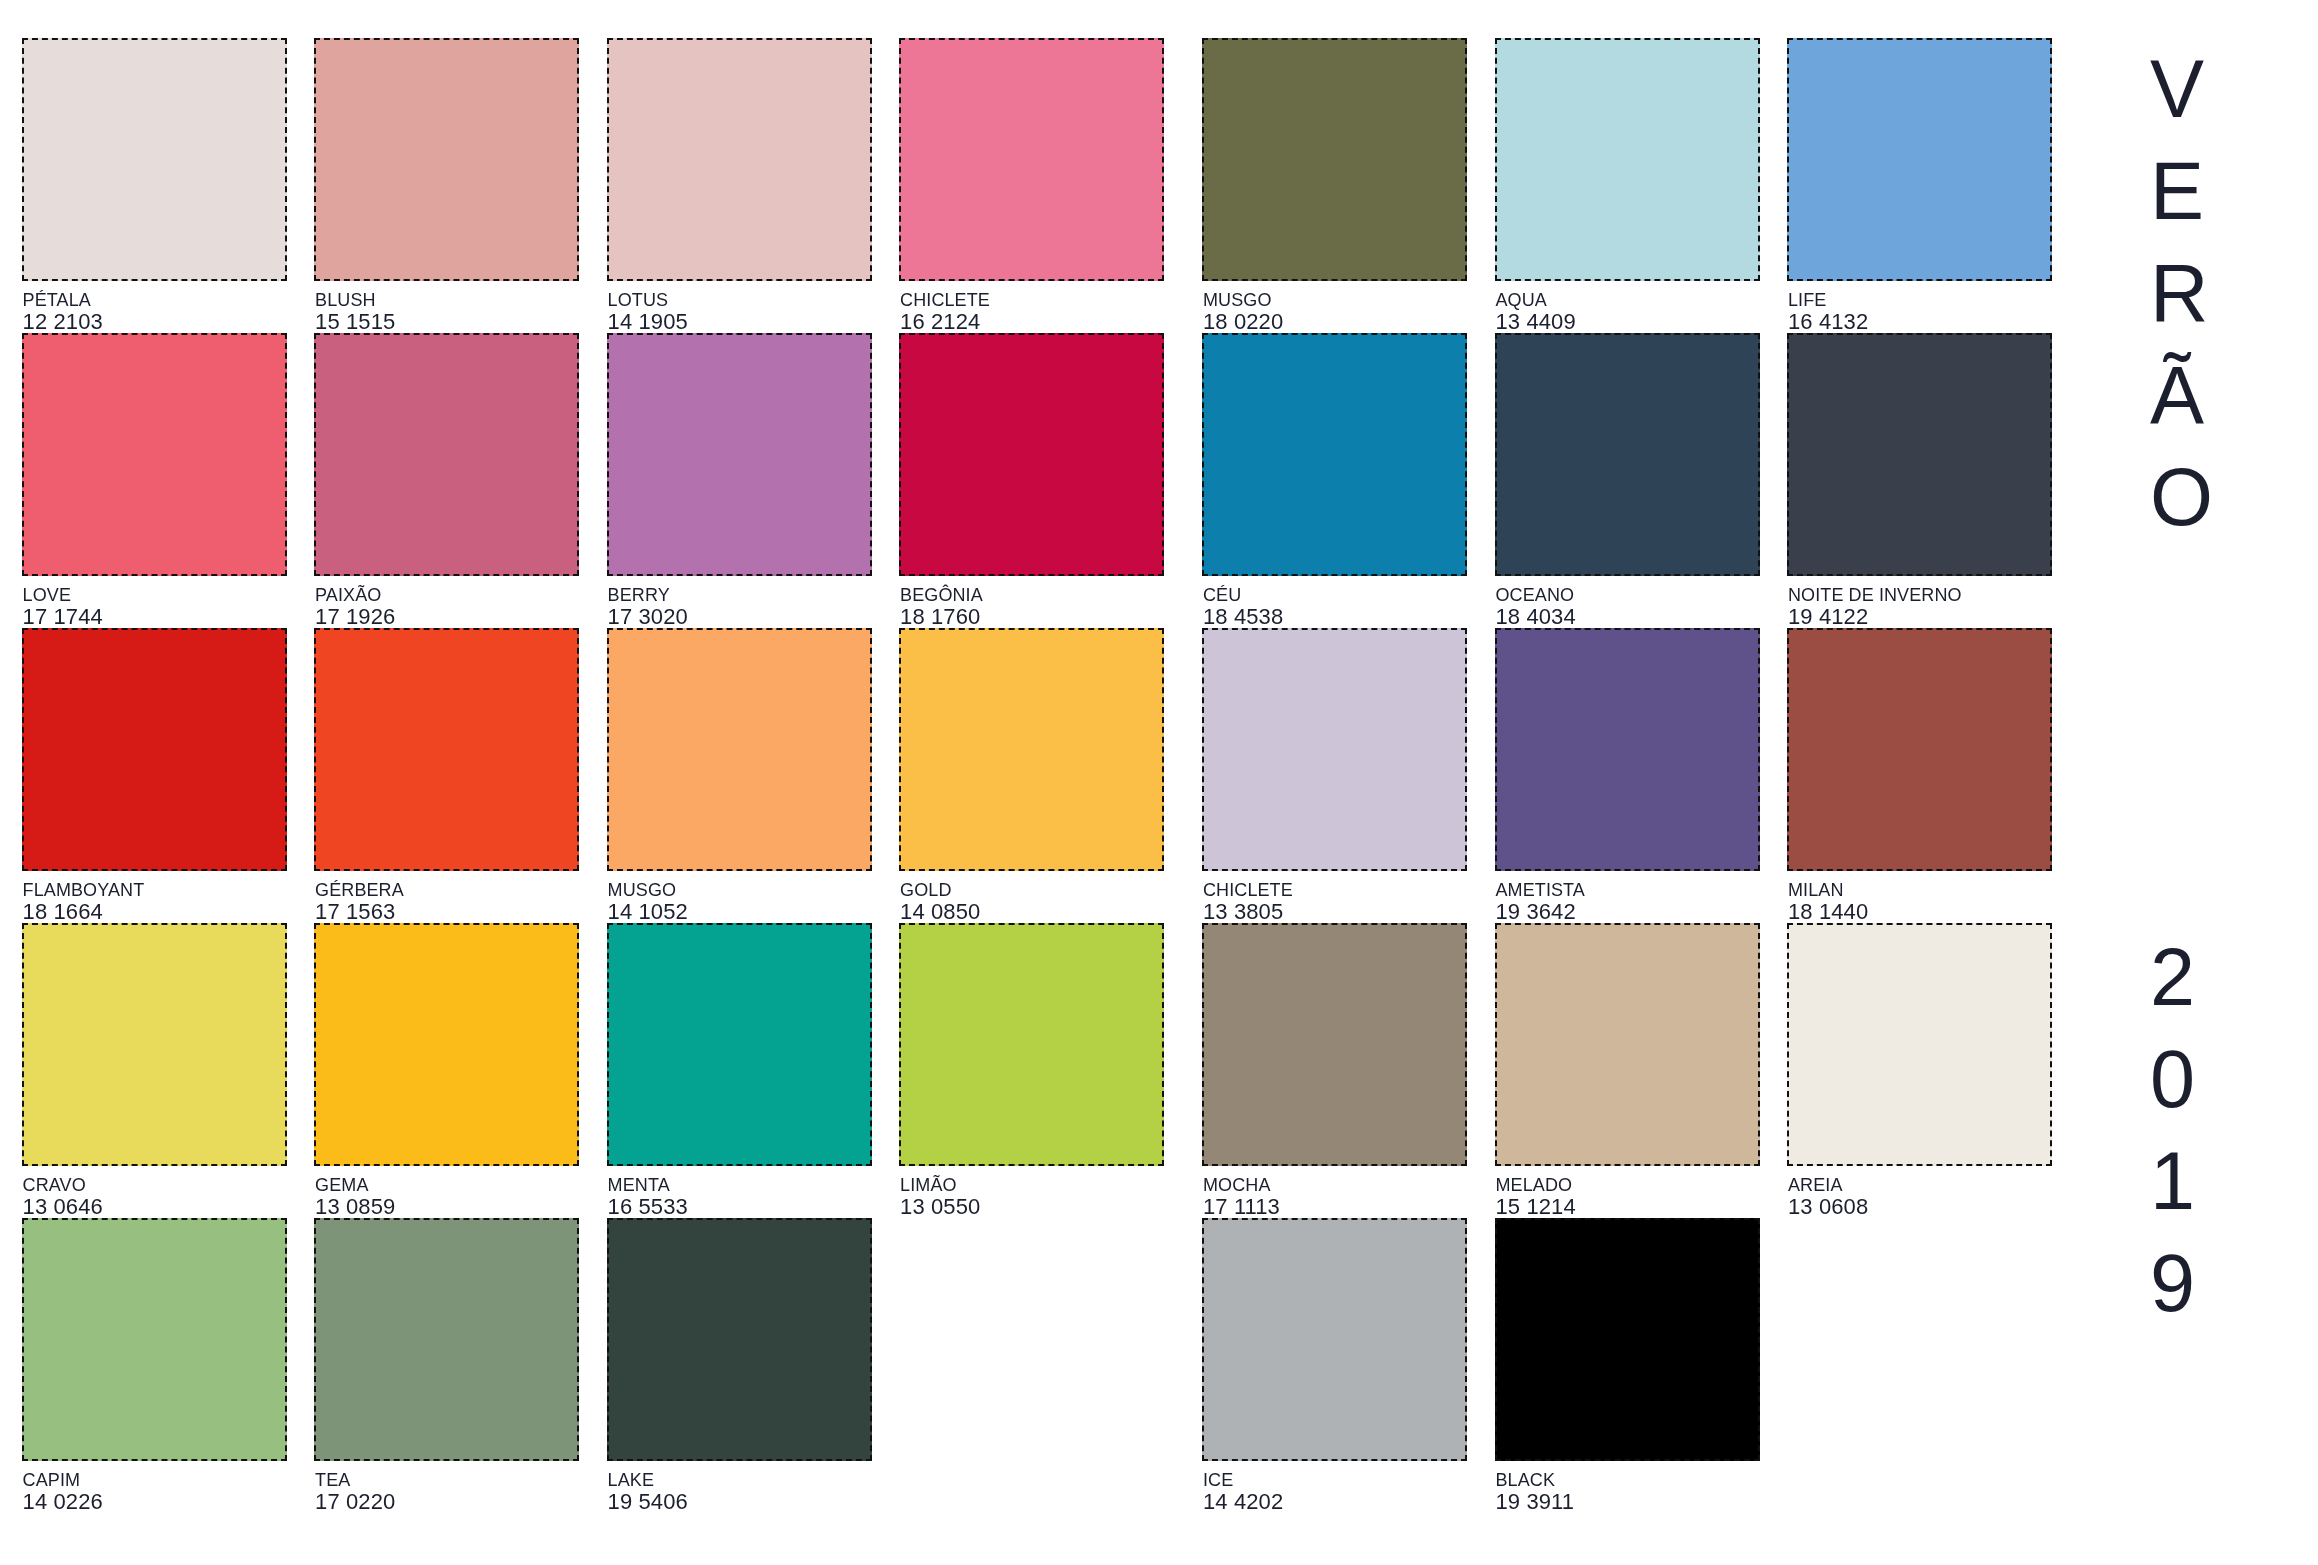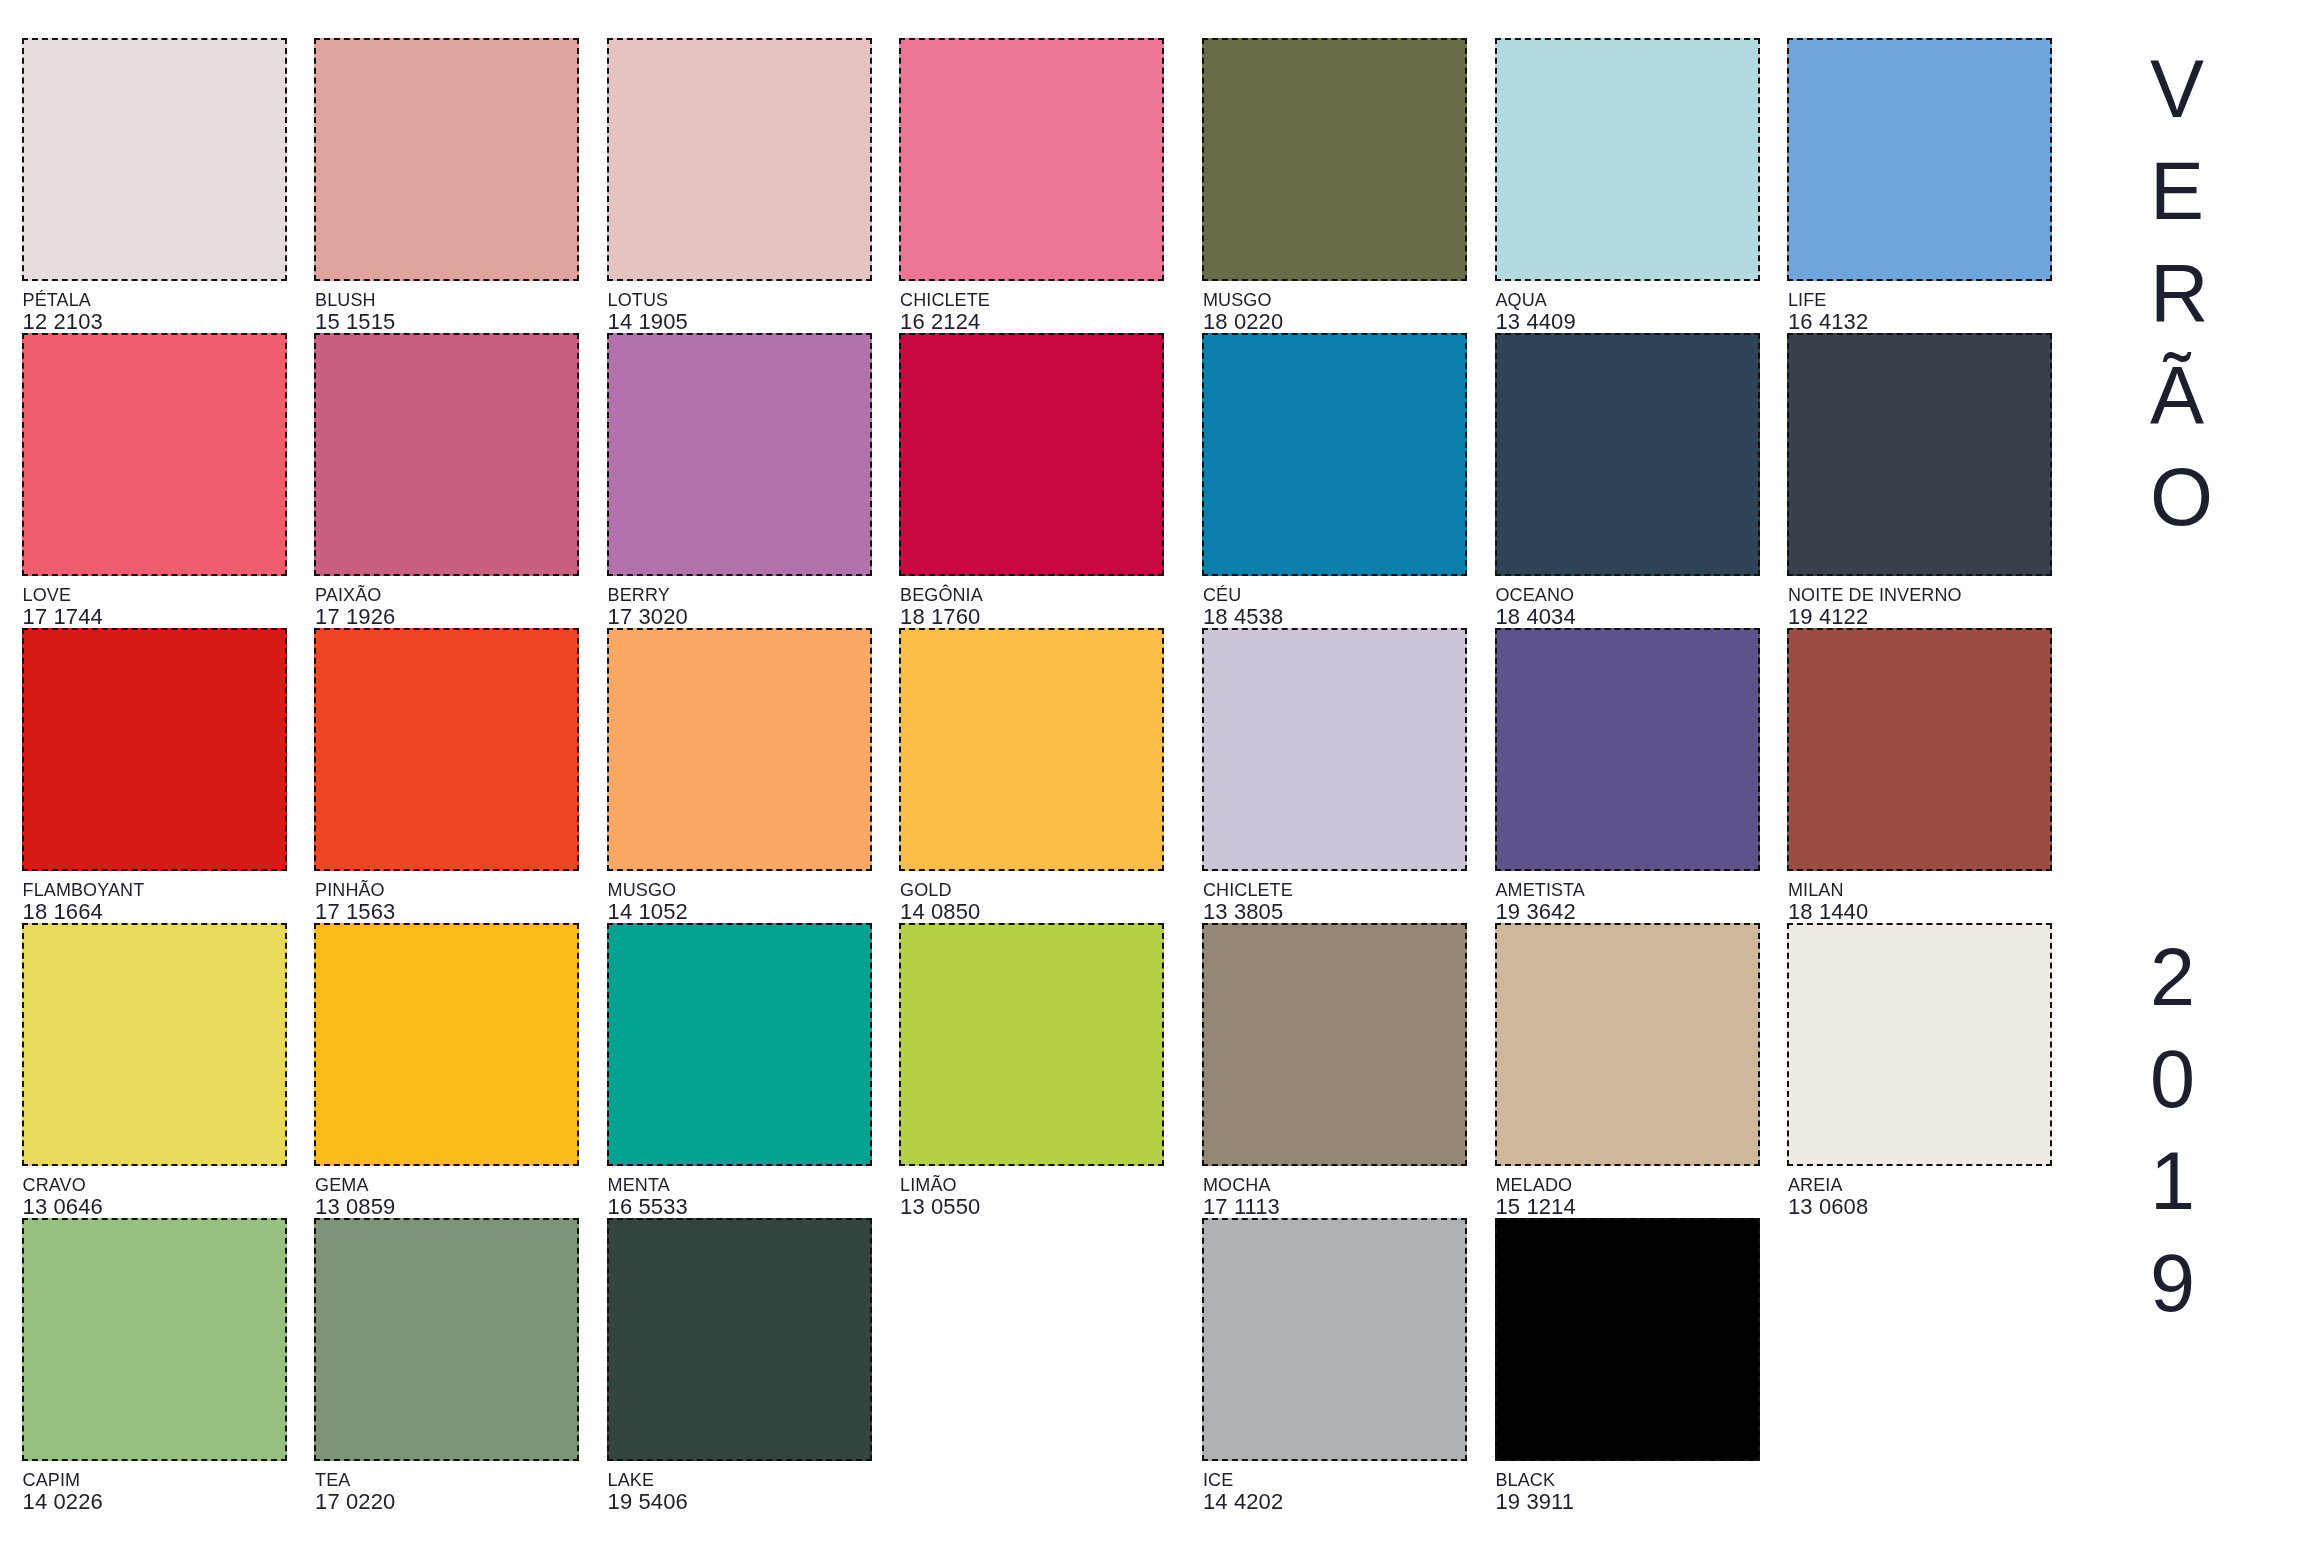--- a/index.html
+++ b/index.html
@@ -177,21 +177,21 @@
       <div class="swatch-cell">
         <div class="swatch-chip" style="background: rgb(214, 26, 21); border-color: rgb(17, 17, 17);"></div>
         <div class="swatch-labels">
           <div class="swatch-name">FLAMBOYANT</div>
           <div class="swatch-code">18 1664</div>
         </div>
       </div>
       <div class="swatch-cell">
         <div class="swatch-chip" style="background: rgb(240, 69, 35); border-color: rgb(17, 17, 17);"></div>
         <div class="swatch-labels">
-          <div class="swatch-name">PINHÃO</div>
+          <div class="swatch-name">GÉRBERA</div>
           <div class="swatch-code">17 1563</div>
         </div>
       </div>
       <div class="swatch-cell">
         <div class="swatch-chip" style="background: rgb(250, 168, 99); border-color: rgb(17, 17, 17);"></div>
         <div class="swatch-labels">
           <div class="swatch-name">MUSGO</div>
           <div class="swatch-code">14 1052</div>
         </div>
       </div>

